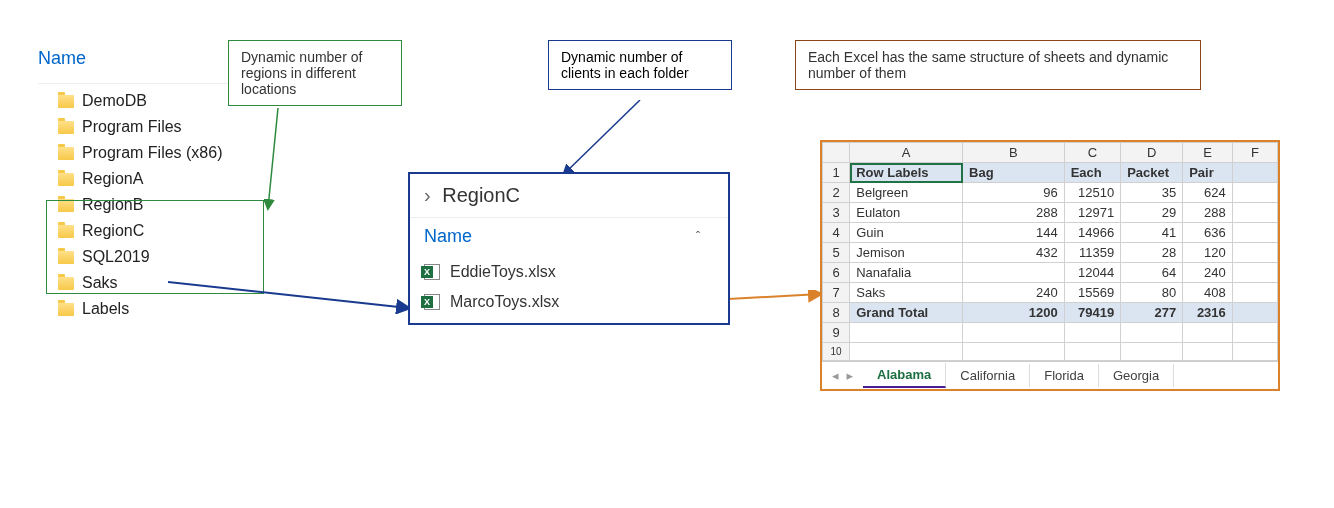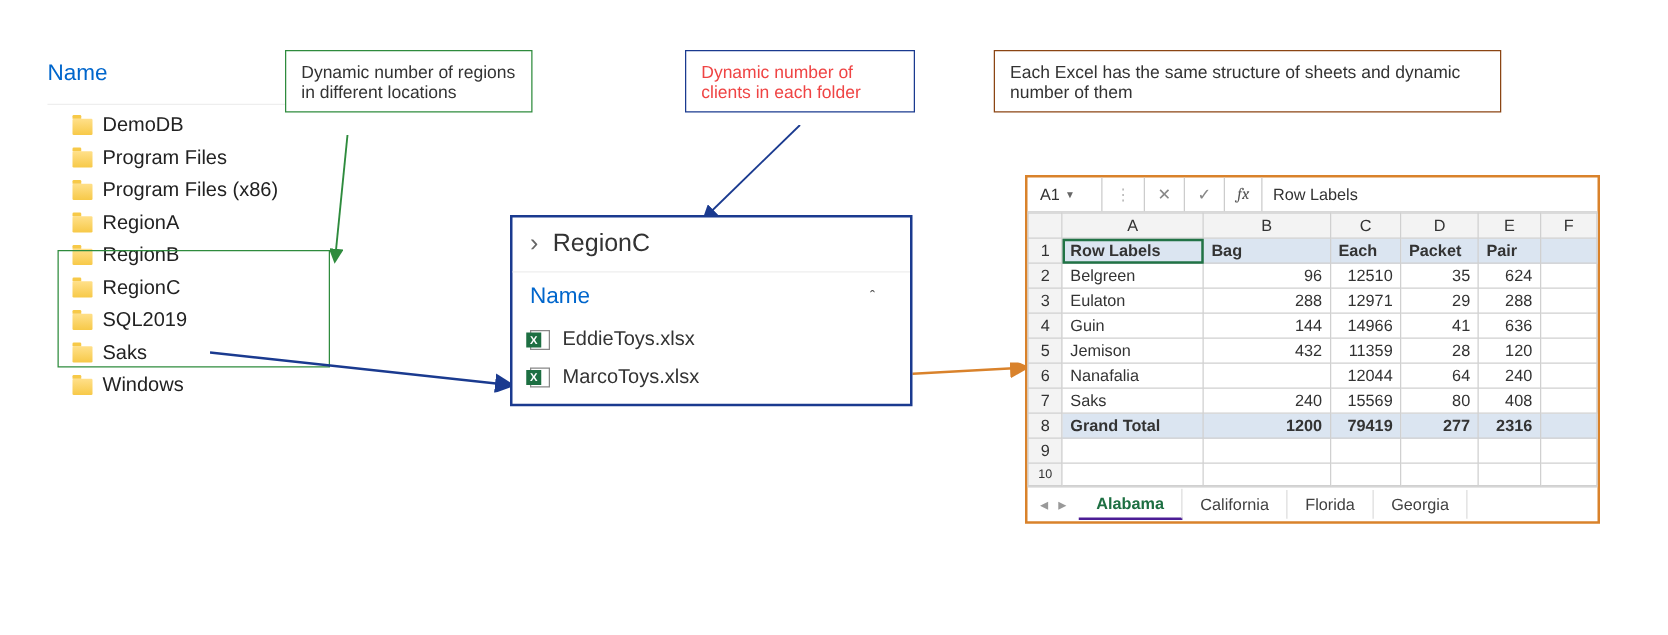--- a/index.html
+++ b/index.html
@@ -54,21 +54,21 @@
     pointer-events: none;
   }
   .callout {
     position: absolute;
     border: 1px solid;
     padding: 8px 12px;
     font-size: 14px;
     background: #fff;
   }
   .callout.green { border-color: #2e8b3d; color:#333; }
-  .callout.blue  { border-color: #1a3a8f; color:#ef4444; }
+  .callout.blue  { border-color: #1a3a8f; color:#000000; }
   .callout.brown { border-color: #8b4513; color:#333; }
 
   .client-pane {
     position: absolute;
     left: 408px;
     top: 172px;
     width: 322px;
     border: 2px solid #1a3a8f;
     background: #fff;
   }
@@ -220,28 +220,28 @@
     <div class="folder-item">
         <span class="folder-icon"></span>
         <span>SQL2019</span>
       </div>
     <div class="folder-item">
         <span class="folder-icon"></span>
         <span>Saks</span>
       </div>
     <div class="folder-item">
         <span class="folder-icon"></span>
-        <span>Windows</span>
+        <span>Labels</span>
       </div>
   </div>
 </div>
 
 <div class="region-box" style="left:46px;top:200px;width:218px;height:94px;"></div>
 
-<div class="callout green" style="left:228px;top:40px;width:198px;">Dynamic number of regions in different locations</div>
+<div class="callout green" style="left:228px;top:40px;width:174px;">Dynamic number of regions in different locations</div>
 <div class="callout blue" style="left:548px;top:40px;width:184px;">Dynamic number of clients in each folder</div>
 <div class="callout brown" style="left:795px;top:40px;width:406px;">Each Excel has the same structure of sheets and dynamic number of them</div>
 
 <svg class="arrow" style="left:264px;top:108px;" width="18" height="104">
   <defs>
       <marker id="ag" markerWidth="8" markerHeight="8" refX="6" refY="4" orient="auto">
         <path d="M0,0 L8,4 L0,8 Z" fill="#2e8b3d"></path>
       </marker>
     </defs>
   <line x1="14" y1="0" x2="4" y2="100" stroke="#2e8b3d" stroke-width="1.5" marker-end="url(#ag)"></line>
@@ -284,31 +284,20 @@
       <span class="excel-icon"></span>
       <span>EddieToys.xlsx</span>
     </div>
   <div class="client-item" style="padding-bottom:12px;">
       <span class="excel-icon"></span>
       <span>MarcoToys.xlsx</span>
     </div>
 </div>
 
 <div class="excel-pane">
-  <div class="formula-bar">
-    <div class="fb-cell fb-name">
-      <span>A1</span>
-      <span class="fb-dd">▼</span>
-    </div>
-    <div class="fb-cell" style="color:#bbb;">⋮</div>
-    <div class="fb-cell fb-x">✕</div>
-    <div class="fb-cell fb-check">✓</div>
-    <div class="fb-cell fb-fx">fx</div>
-    <div class="fb-val">Row Labels</div>
-  </div>
   <table class="grid">
     <tbody>
         <tr>
       <th class="rowhdr"></th>
       <th class="colhdr" style="width:100px;">A</th>
       <th class="colhdr" style="width:90px;">B</th>
       <th class="colhdr" style="width:50px;">C</th>
       <th class="colhdr" style="width:50px;">D</th>
       <th class="colhdr" style="width:44px;">E</th>
       <th class="colhdr" style="width:40px;">F</th>

